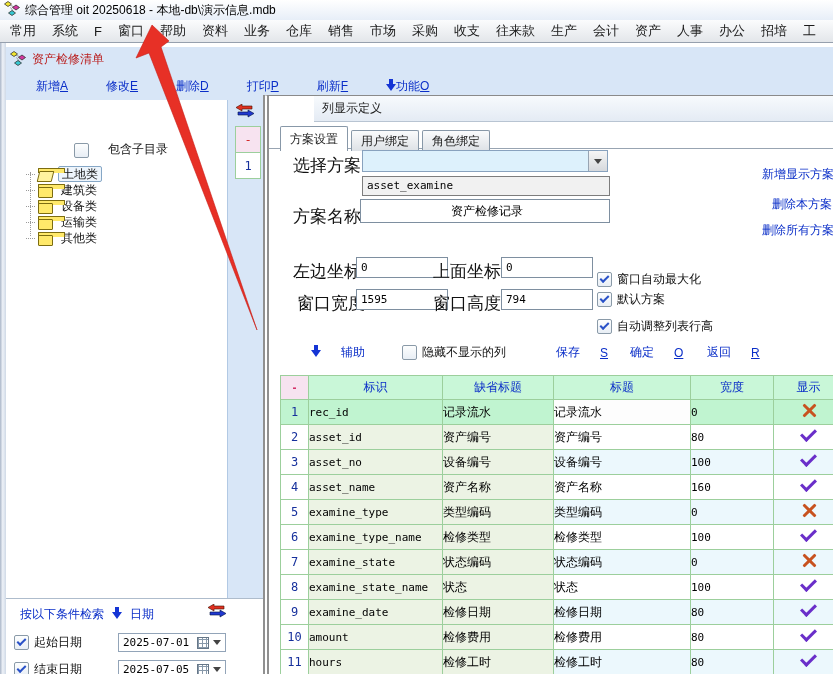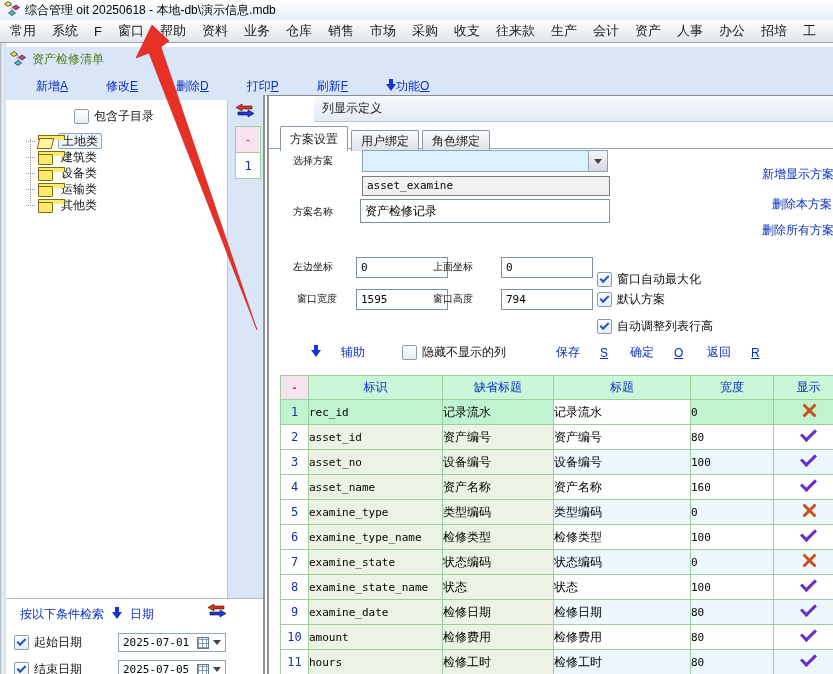--- a/index.html
+++ b/index.html
@@ -17,31 +17,31 @@
   .menubar{position:absolute;left:0;top:20px;width:100%;height:23px;
     background:linear-gradient(#fbfcfd,#e3e6ea);border-bottom:1px solid #96a0ae;
     display:flex;align-items:center;box-sizing:border-box;padding-left:2px;}
   .menu-item{padding:0 8px;font-size:13px;color:#1a1a1a;white-space:nowrap;cursor:default;}
 
   
   .left-border{position:absolute;left:0;top:43px;bottom:0;width:6px;
     background:linear-gradient(90deg,#aab6c8,#eef2f8 45%,#cfd9e6);}
   .panel-header{position:absolute;left:6px;top:47px;right:0;height:25px;background:#d8e6f7;
     display:flex;align-items:center;gap:6px;padding-left:4px;box-sizing:border-box;}
-  .panel-title{font-size:12px;color:#4d7c0f;}
+  .panel-title{font-size:12px;color:#b91c1c;}
   .toolbar{position:absolute;left:6px;top:72px;right:0;height:28px;background:#d8e6f7;
     display:flex;align-items:center;box-sizing:border-box;}
   .tool-link{color:#0a2ec8;font-size:12px;margin-left:38px;display:flex;align-items:center;
     white-space:nowrap;cursor:pointer;}
   .tool-link:first-child{margin-left:30px;}
 
   
   .tree-panel{position:absolute;left:6px;top:100px;width:222px;bottom:76px;background:#fff;
     border-right:1px solid #b2c9e4;box-sizing:border-box;}
-  .include-row{display:flex;align-items:center;gap:5px;padding:8px 0 0 68px;}
+  .include-row{display:flex;align-items:flex-end;gap:19px;padding:8px 0 0 68px;margin-top:33px;}
   .tree{position:relative;margin:8px 0 0 18px;}
   .tree-vline{position:absolute;left:6px;top:6px;height:64px;border-left:1px dotted #9a9a9a;}
   .tree-item{display:flex;align-items:center;height:16px;cursor:pointer;}
   .tree-conn{width:9px;border-top:1px dotted #9a9a9a;margin-left:2px;margin-right:2px;}
   .folder{position:relative;width:17px;height:13px;flex:none;margin-right:4px;}
   .folder .tab{position:absolute;left:1px;top:0;width:7px;height:4px;background:#ffe96a;
     border:1px solid #7c6c10;border-bottom:none;border-radius:1px 1px 0 0;}
   .folder .body{position:absolute;left:1px;top:3px;width:13px;height:9px;background:#ffe96a;
     border:1px solid #7c6c10;border-radius:1px;}
   .folder.open .body{transform:skewX(-14deg);background:#fff3a0;}
@@ -84,32 +84,32 @@
     border-top:1px solid #8a8a8a;border-left:6px double #909090;box-sizing:border-box;overflow:hidden;z-index:5;}
   .dlg-title{height:25px;background:linear-gradient(#f7fafd,#e4ebf4);border-bottom:1px solid #b8c4d2;
     line-height:25px;padding-left:8px;font-size:12px;color:#222;margin-left:45px;}
   .dlg-body{position:relative;height:calc(100% - 26px);}
   .tab-line{position:absolute;left:0;right:0;top:26px;border-top:1px solid #98a4b2;}
   .tabs{position:absolute;left:11px;top:4px;display:flex;gap:3px;align-items:flex-end;}
   .tab{height:20px;line-height:20px;padding:0 9px;font-size:12px;color:#222;
     background:linear-gradient(#fafbfc,#dde1e6);border:1px solid #8898a8;border-bottom:none;
     border-radius:2px 2px 0 0;cursor:pointer;}
   .tab.active{height:24px;line-height:24px;background:#fff;position:relative;z-index:2;}
-  .flabel{position:absolute;font-size:10px;color:#111;white-space:nowrap;}
+  .flabel{position:absolute;font-size:17px;color:#111;white-space:nowrap;}
   .combo{position:absolute;left:93px;top:28px;width:246px;height:22px;border:1px solid #88a2be;
     background:#ddf1fc;box-sizing:border-box;display:flex;}
   .combo .cval{flex:1;font-size:12px;line-height:20px;padding-left:4px;}
   .combo-btn{width:18px;background:linear-gradient(#f6f6f6,#d6d9dd);border-left:1px solid #98a4b2;
     display:flex;align-items:center;justify-content:center;cursor:pointer;}
   .field-id{position:absolute;left:93px;top:54px;width:248px;height:20px;border:1px solid #7d7d7d;
     background:#f1f1f1;box-sizing:border-box;font:11px "DejaVu Sans Mono",monospace;
     line-height:18px;padding-left:4px;color:#000;}
   .tinput{position:absolute;border:1px solid #7e8fa0;background:#fff;box-sizing:border-box;
     padding-left:4px;color:#000;}
-  .in-name{left:91px;top:77px;width:250px;height:24px;font-size:12px;line-height:22px;}
+  .in-name{left:91px;top:77px;width:250px;height:24px;font-size:12px;line-height:22px;text-align:center;}
   .in-num{width:92px;height:21px;font:11px "DejaVu Sans Mono",monospace;line-height:19px;}
   .dlg-cbs{position:absolute;left:328px;top:135px;}
   .dlg-cb-row{display:flex;align-items:center;gap:5px;height:20px;}
   .dlg-link{position:absolute;color:#0a2ec8;font-size:12px;white-space:nowrap;cursor:pointer;}
   .actions{position:absolute;left:0;top:222px;width:100%;height:20px;}
   .act{position:absolute;display:flex;align-items:center;gap:5px;font-size:12px;white-space:nowrap;}
   .act-link{color:#0a2ec8;cursor:pointer;gap:20px;}
 
   
   .grid-wrap{position:absolute;left:11px;top:253px;right:0;bottom:0;overflow:hidden;}

